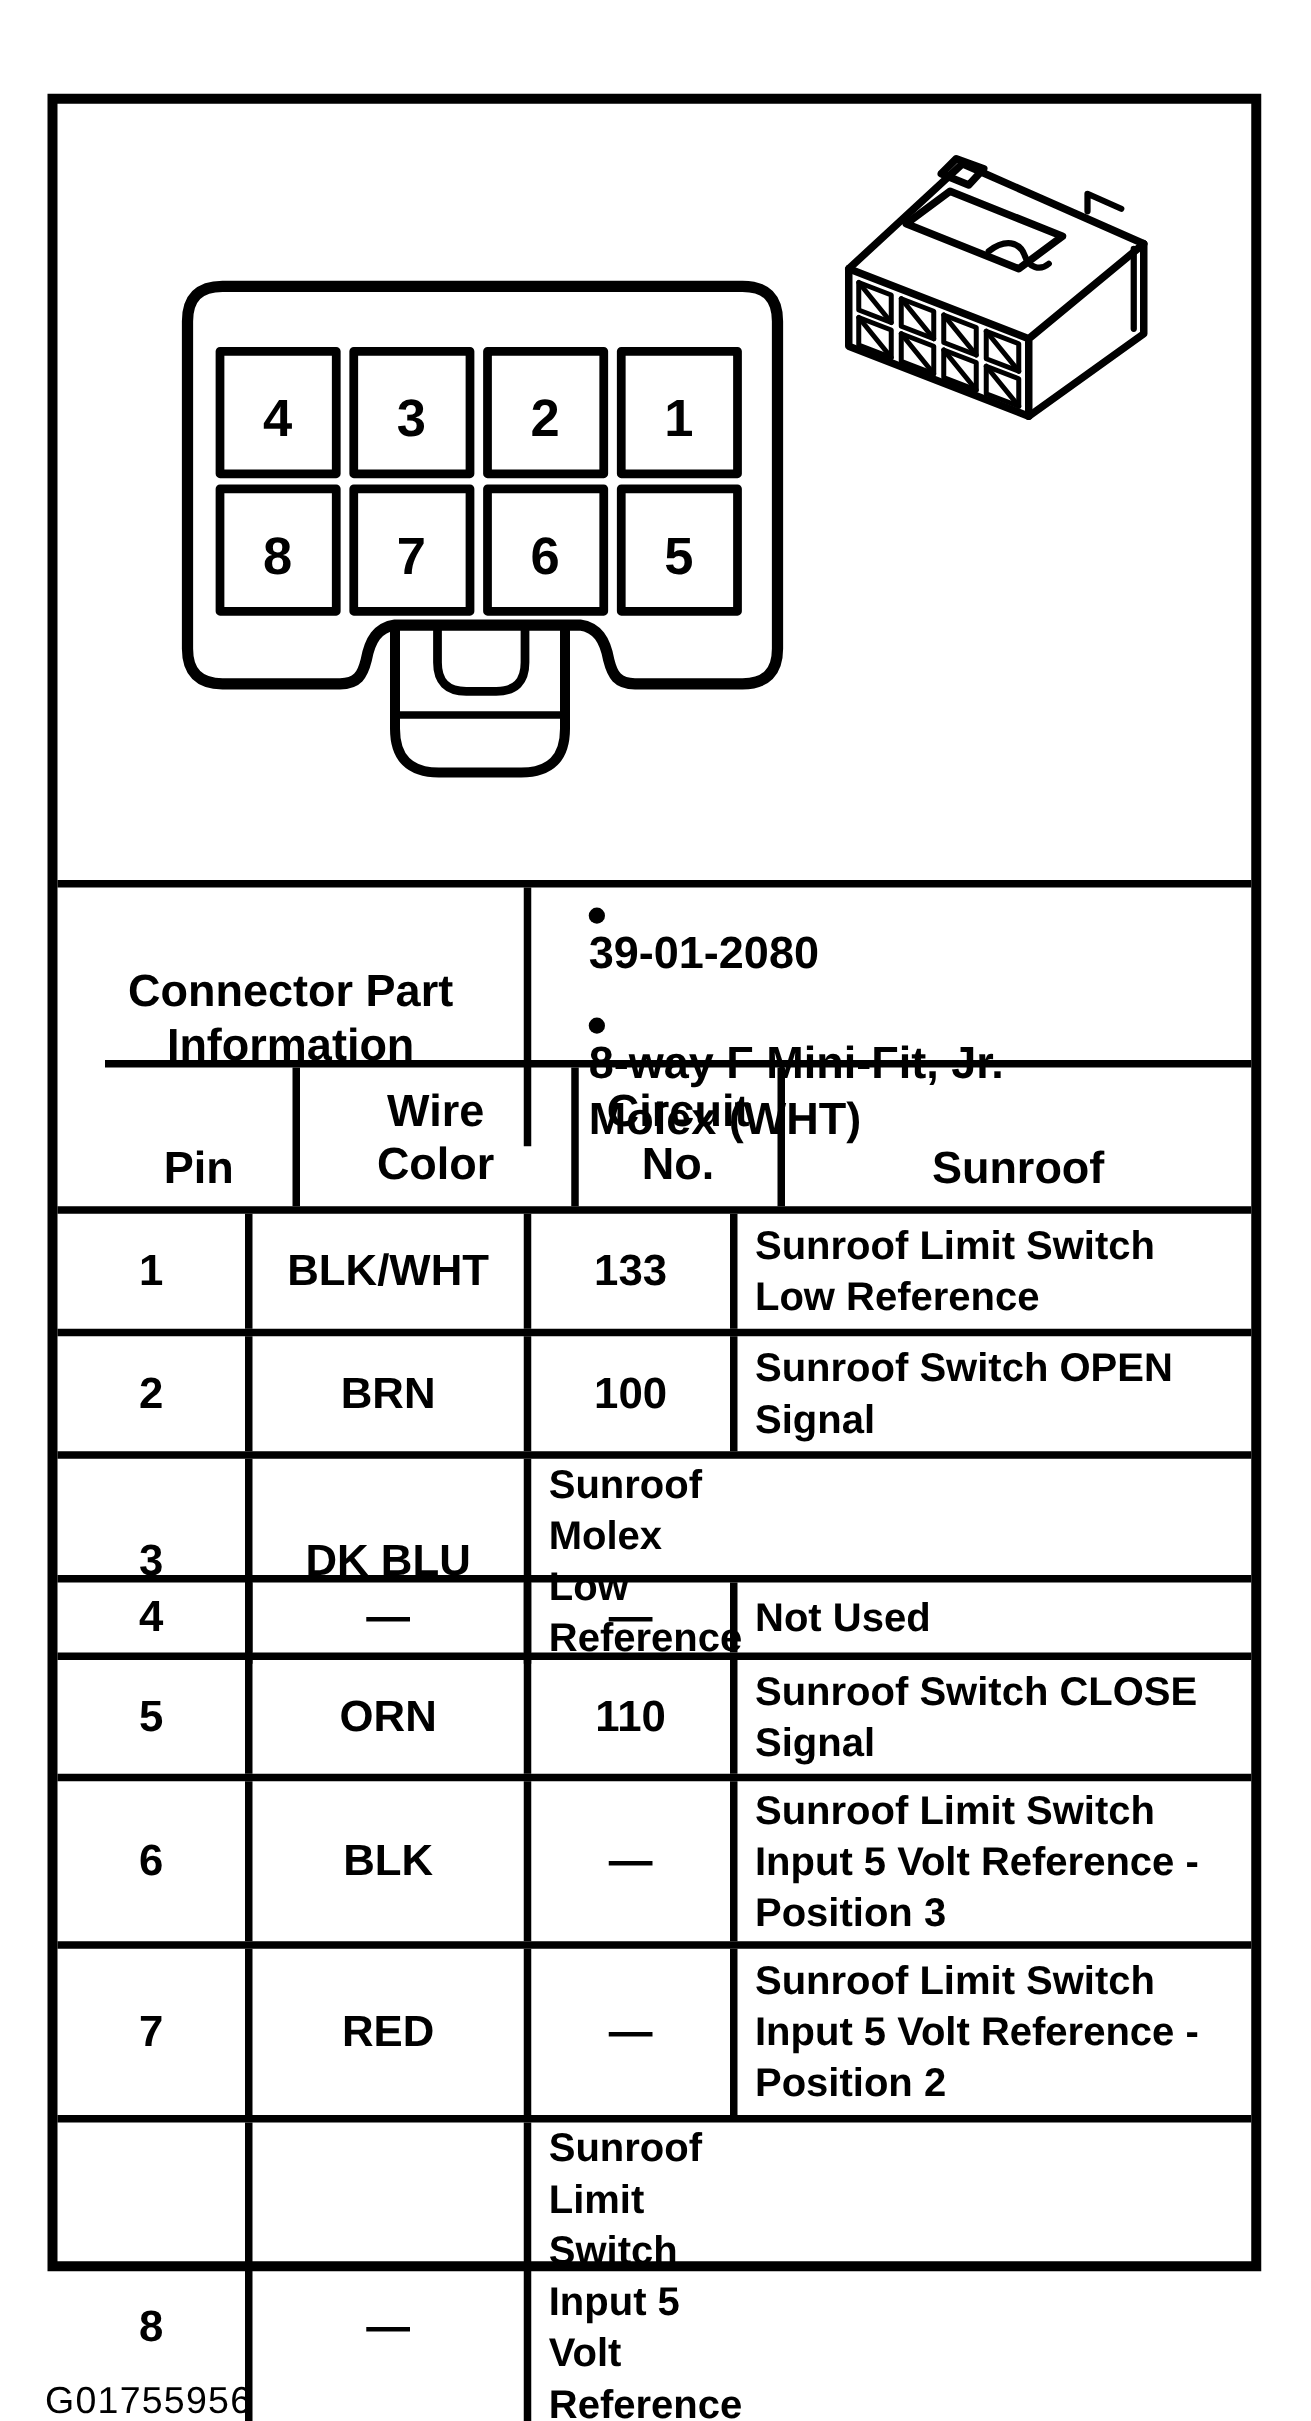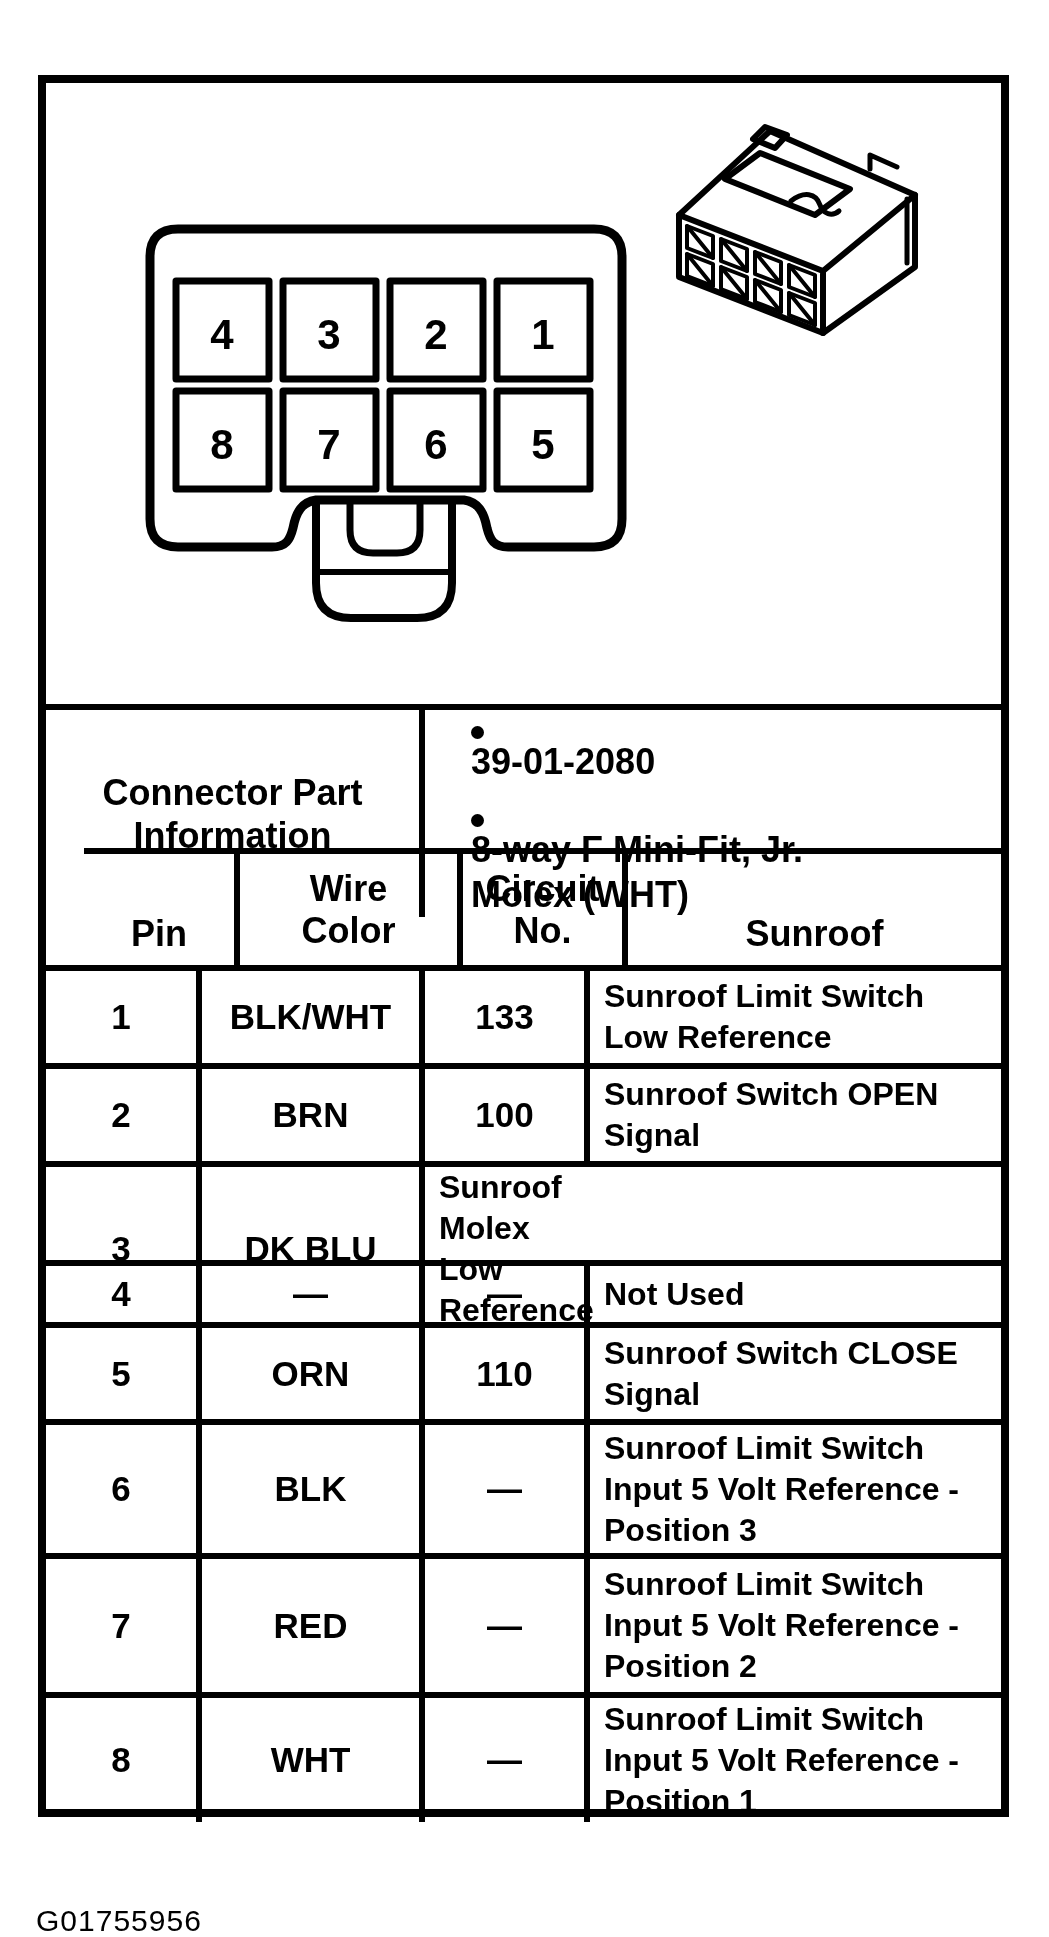--- a/index.html
+++ b/index.html
@@ -206,21 +206,20 @@
   <div class="trow h-r7">
     <div class="c val">7</div>
     <div class="c val">RED</div>
     <div class="c val">—</div>
     <div class="c func">Sunroof Limit Switch
 Input 5 Volt Reference -
 Position 2</div>
   </div>
   <div class="trow h-r8">
     <div class="c val">8</div>
-    <div class="c val">WHT</div>
     <div class="c val">—</div>
     <div class="c func">Sunroof Limit Switch
 Input 5 Volt Reference -
 Position 1</div>
   </div>
 
 </div>
 
 <div class="footer-code">G01755956</div>
 

